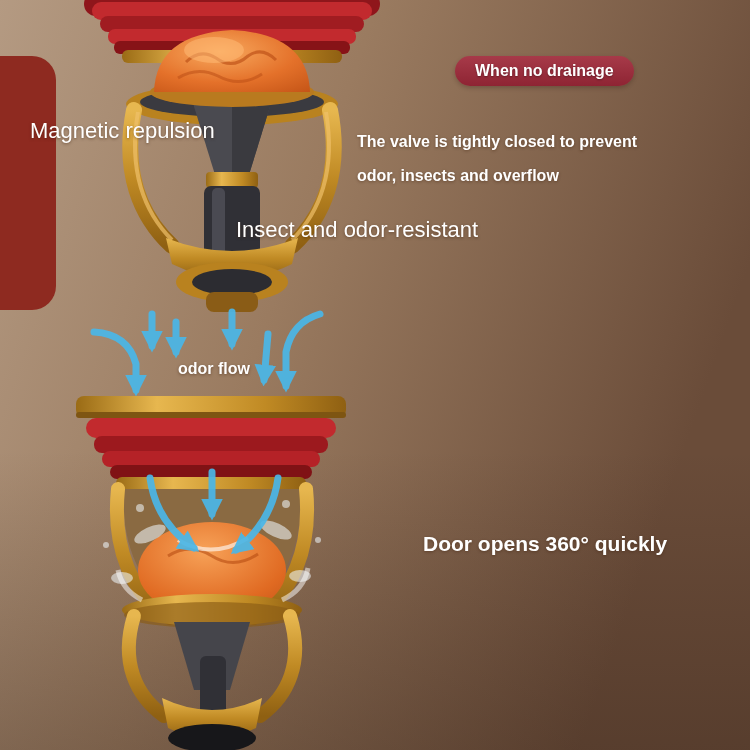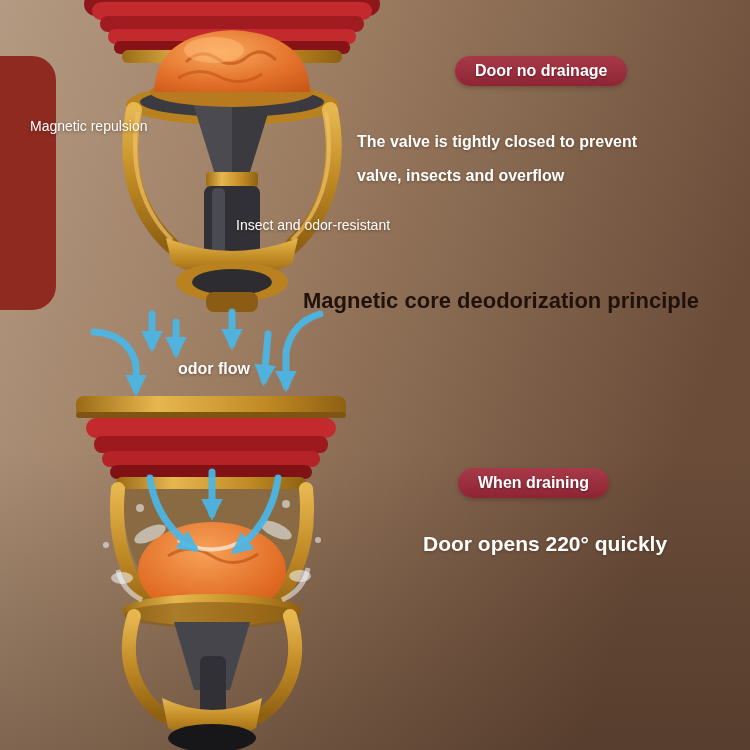--- a/index.html
+++ b/index.html
@@ -12,21 +12,21 @@
     position:absolute;
     background:linear-gradient(#a73a49,#8e2433);
     color:#fff;font-weight:bold;font-size:16px;
     padding:6px 20px;border-radius:16px;white-space:nowrap;
     text-shadow:0 1px 2px rgba(0,0,0,.35);
     box-shadow:0 2px 4px rgba(40,20,10,.25);
   }
   #badge-top{left:455px;top:56px;}
   #badge-bottom{left:458px;top:468px;}
   .white-label{
-    position:absolute;color:#fff;font-size:14px;white-space:nowrap;
+    position:absolute;color:#fff;font-size:22px;white-space:nowrap;
     text-shadow:0 1px 3px rgba(60,30,10,.5);
   }
   #label-magnetic{left:30px;top:118px;}
   #label-insect{left:208px;top:217px;margin-left:28px;}
   #label-waterflow{left:178px;top:360px;font-size:16px;font-weight:bold;}
   .desc{
     position:absolute;color:#fff;font-weight:bold;font-size:16px;line-height:34px;
     white-space:nowrap;text-shadow:0 1px 3px rgba(60,30,10,.45);
   }
   #desc-top{left:357px;top:125px;}
@@ -179,31 +179,29 @@
         <path d="M 134 616 C 120 662 136 696 164 716" stroke="url(#goldV)" stroke-width="14" fill="none" stroke-linecap="round"></path>
         <path d="M 290 616 C 304 662 288 696 260 716" stroke="url(#goldV)" stroke-width="14" fill="none" stroke-linecap="round"></path>
         <path d="M 174 622 L 250 622 L 230 690 L 194 690 Z" fill="#45454b"></path>
         <rect x="200" y="656" width="26" height="78" rx="6" fill="#303036"></rect>
         <path d="M 162 698 Q 212 722 262 698 L 256 728 Q 212 750 168 728 Z" fill="url(#goldV)"></path>
         <ellipse cx="212" cy="738" rx="44" ry="14" fill="#17171a"></ellipse>
       </g>
     </g>
   </svg>
 
-  <div class="badge" id="badge-top">Door no drainage</div>
+  <div class="badge" id="badge-top">When no drainage</div>
 
   <div class="white-label" id="label-magnetic">Magnetic repulsion</div>
 
   <div class="desc" id="desc-top">
     <div>The valve is tightly closed to prevent</div>
-    <div>valve, insects and overflow</div>
+    <div>odor, insects and overflow</div>
   </div>
 
   <div class="white-label" id="label-insect">Insect and odor-resistant</div>
 
-  <div id="main-title">Magnetic core deodorization principle</div>
 
   <div class="white-label" id="label-waterflow">odor flow</div>
 
-  <div class="badge" id="badge-bottom">When draining</div>
-
-  <div class="desc" id="desc-bottom">Door opens 220° quickly</div>
+
+  <div class="desc" id="desc-bottom">Door opens 360° quickly</div>
 </div>
 
 </body></html>

